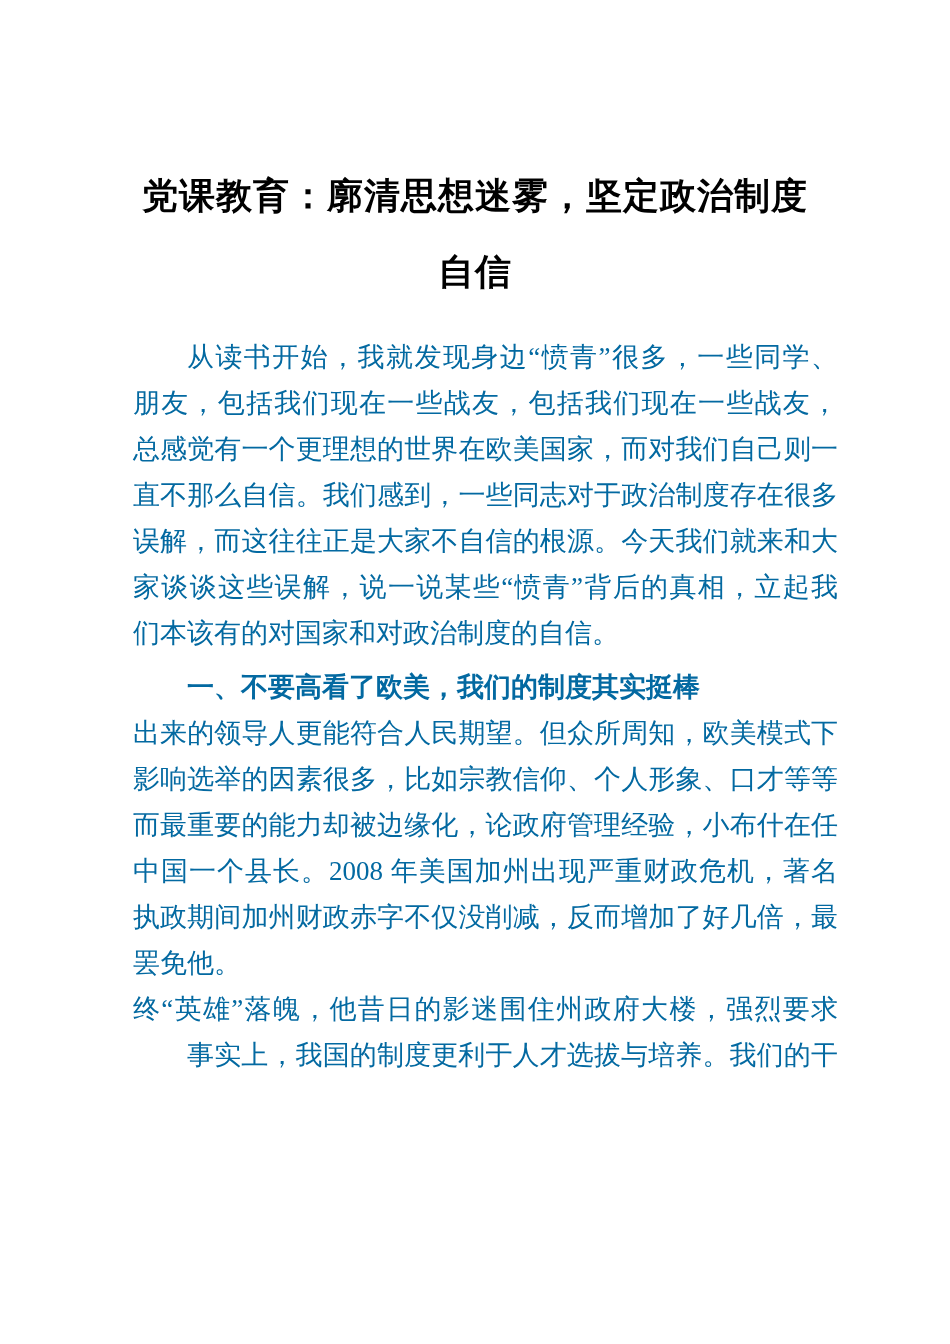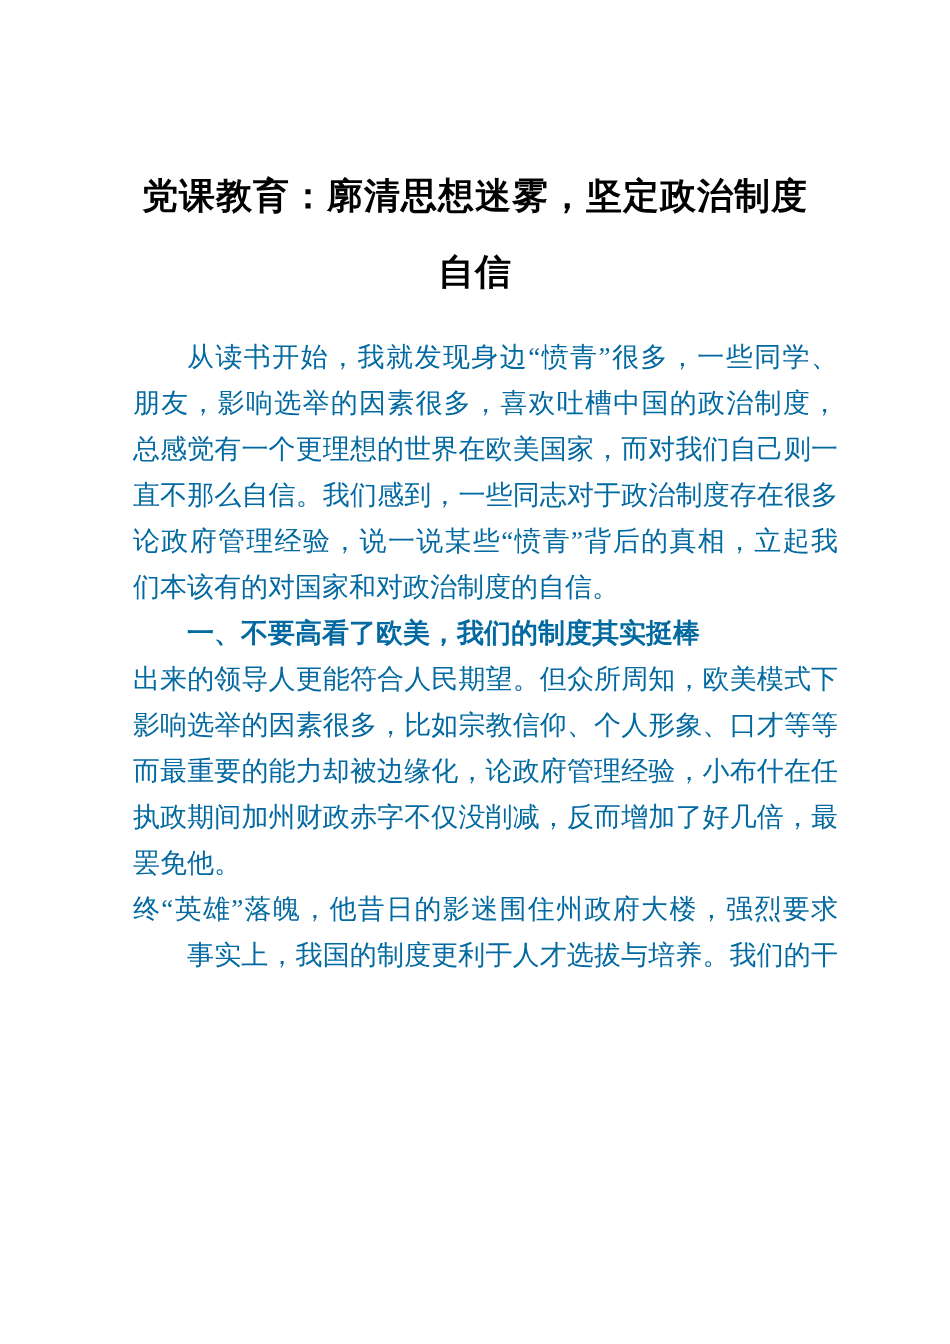--- a/index.html
+++ b/index.html
@@ -42,39 +42,42 @@
     white-space: nowrap;
   }
   .line.indent { text-indent: 54px; }
   .line.last {
     text-align: right;
     text-align-last: left;
   }
   .line.heading {
     font-family: Liberation Sans, sans-serif;
     font-weight: bold;
+    margin-top: 8px;
   }
 </style>
 </head>
 <body>
 
 <div class="page">
   <h1 class="doc-title">
     <span class="title-line">党课教育：廓清思想迷雾，坚定政治制度</span>
     <span class="title-line">自信</span>
   </h1>
   <div class="doc-body" id="doc-body">
       <div class="line indent">从读书开始，我就发现身边“愤青”很多，一些同学、</div>
-      <div class="line">朋友，影响选举的因素很多，喜欢吐槽中国的政治制度，</div>
+      <div class="line">朋友，包括我们现在一些战友，包括我们现在一些战友，</div>
       <div class="line">总感觉有一个更理想的世界在欧美国家，而对我们自己则一</div>
       <div class="line">直不那么自信。我们感到，一些同志对于政治制度存在很多</div>
-      <div class="line">论政府管理经验，说一说某些“愤青”背后的真相，立起我</div>
+      <div class="line">误解，而这往往正是大家不自信的根源。今天我们就来和大</div>
+      <div class="line">家谈谈这些误解，说一说某些“愤青”背后的真相，立起我</div>
       <div class="line last">们本该有的对国家和对政治制度的自信。</div>
       <div class="line heading indent last">一、不要高看了欧美，我们的制度其实挺棒</div>
       <div class="line">出来的领导人更能符合人民期望。但众所周知，欧美模式下</div>
       <div class="line">影响选举的因素很多，比如宗教信仰、个人形象、口才等等</div>
       <div class="line">而最重要的能力却被边缘化，论政府管理经验，小布什在任</div>
+      <div class="line">中国一个县长。2008 年美国加州出现严重财政危机，著名</div>
       <div class="line">执政期间加州财政赤字不仅没削减，反而增加了好几倍，最</div>
       <div class="line last">罢免他。</div>
       <div class="line">终“英雄”落魄，他昔日的影迷围住州政府大楼，强烈要求</div>
       <div class="line indent">事实上，我国的制度更利于人才选拔与培养。我们的干</div>
     </div>
 </div>
 
 </body></html>

